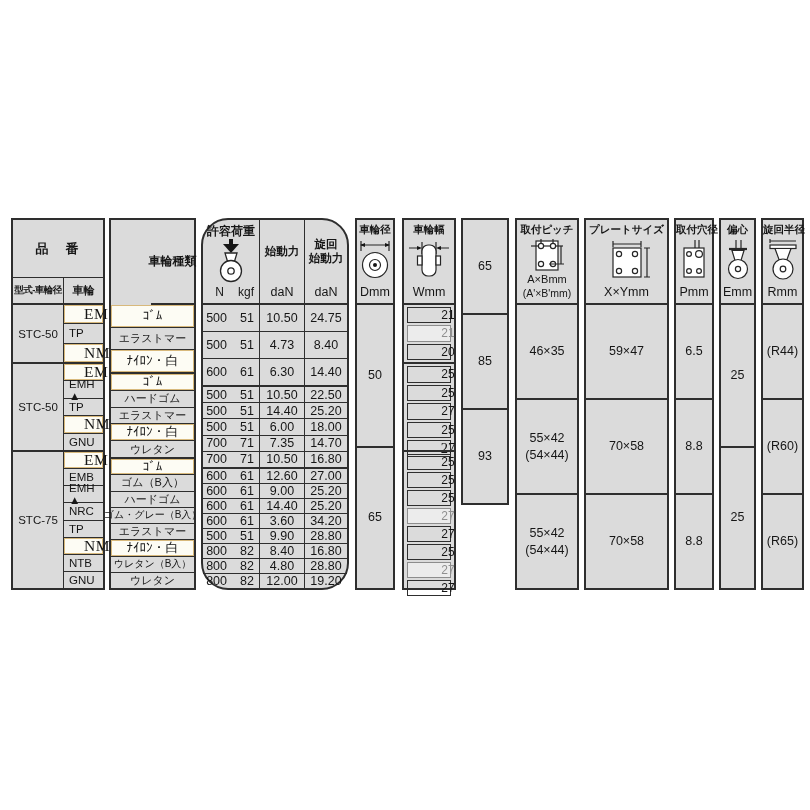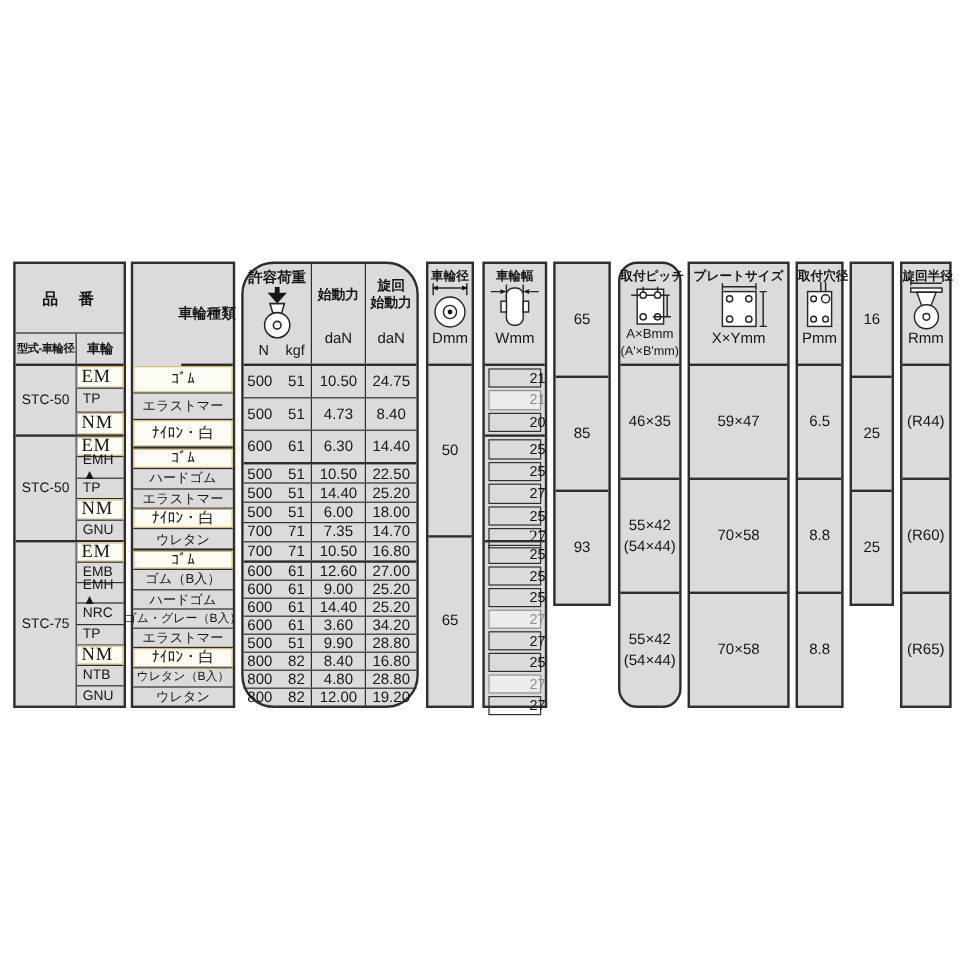--- a/index.html
+++ b/index.html
@@ -12,32 +12,32 @@
     width:810px;height:810px;background:#ffffff;position:relative;overflow:hidden;
     font-family:"Liberation Sans", sans-serif;color:var(--txt);
   }
   .table{position:absolute;left:11px;top:218px;display:flex;align-items:flex-start;}
   .block{background:var(--cell);border:2px solid var(--bd);box-sizing:border-box;}
   .gutA{width:4px;} .gutB{width:5px;} .gutC{width:6px;} .gutD{width:7px;}
   .gut{height:10px;}
 
   
   .b1{width:94px;} .b2{width:87px;} .b3{width:148px;border-radius:27px;} .b4{width:40px;}
-  .b5{width:54px;} .b6{width:48px;} .b7{width:53px;border-radius:16px;} .b8{width:85px;}
+  .b5{width:54px;} .b6{width:48px;} .b7{width:64px;} .b8{width:85px;}
   .b9{width:40px;} .b10{width:37px;} .b11{width:43px;}
 
   .bhead{height:85px;border-bottom:2px solid var(--bd);box-sizing:border-box;
          display:flex;flex-direction:column;align-items:stretch;}
   .bbody{height:283px;display:flex;flex-direction:column;box-sizing:border-box;}
 
   
   .hlabel{font-size:12px;font-weight:600;text-align:center;padding-top:3px;letter-spacing:0;white-space:nowrap;}
   .hlabel.small{font-size:10.5px;}
   .hicon{flex:1;display:flex;align-items:center;justify-content:center;min-height:0;}
-  .hunit{height:19px;display:flex;align-items:center;justify-content:center;font-size:12.5px;padding-bottom:12px;}
+  .hunit{height:19px;display:flex;align-items:center;justify-content:center;font-size:12.5px;padding-bottom:2px;}
   .b1h{display:flex;flex-direction:column;}
   .h-ban{flex:1;display:flex;align-items:center;justify-content:center;
          font-size:13px;font-weight:600;letter-spacing:2px;border-bottom:1.5px solid var(--bd);}
   .b1sub{height:25px;display:flex;}
   .h-model{width:51px;border-right:1.5px solid var(--bd);display:flex;align-items:center;justify-content:center;
            font-size:9.5px;font-weight:600;letter-spacing:-0.5px;white-space:nowrap;box-sizing:border-box;}
   .h-wheel{flex:1;display:flex;align-items:center;justify-content:center;font-size:11px;font-weight:600;}
   .b2h{justify-content:center;}
   .b2h .hlabel{padding:0;}
   .b3h{flex-direction:row;}
@@ -57,21 +57,21 @@
   .g0{height:57px;} .g1{height:88px;} .g2{height:138px;}
   .flexrow{display:flex;}
   .model-cell{width:51px;border-right:1.5px solid var(--bd);box-sizing:border-box;
               display:flex;align-items:center;justify-content:center;font-size:11.5px;}
   .col{flex:1;display:flex;flex-direction:column;min-width:0;}
   .rcell{flex:1;display:flex;align-items:center;box-sizing:border-box;min-height:0;}
   .col > .rcell:not(:last-child), .col > .b3row:not(:last-child){border-bottom:1.4px solid var(--bd);}
   .wheel-cell{font-size:11.5px;padding-left:5px;}
   .type-cell{justify-content:center;font-size:11px;white-space:nowrap;}
   .patch{background:#fdfcf4;box-shadow:inset 0 0 0 1px #d8b97c;font-family:"Liberation Serif", serif;}
-  .wheel-cell.patch{font-size:15.5px;padding-left:4px;letter-spacing:0.5px;}
+  .wheel-cell.patch{font-size:15.5px;padding-left:20px;letter-spacing:0.5px;}
   .type-cell.patch{font-size:13px;}
   .b3row{flex:1;display:flex;min-height:0;}
   .c-ld{width:57px;border-right:1.4px solid var(--bd);box-sizing:border-box;
         display:flex;align-items:center;justify-content:flex-end;font-size:12.5px;}
   .c-ld .dn{margin-right:9px;} .c-ld .dk{width:18px;text-align:right;margin-right:5px;}
   .c-st{width:45px;border-right:1.4px solid var(--bd);box-sizing:border-box;
         display:flex;align-items:center;justify-content:center;font-size:12.5px;}
   .c-sw{flex:1;display:flex;align-items:center;justify-content:center;font-size:12.5px;}
   .mcell{flex:1;display:flex;align-items:center;justify-content:center;font-size:12.5px;text-align:center;line-height:1.35;}
   .wstack{flex:1;display:flex;flex-direction:column;padding:2px 3px;gap:2px;}
@@ -529,24 +529,36 @@
           <div class="mcell">8.8</div>
         </div>
         <div class="band g2 col">
           <div class="mcell">8.8</div>
         </div>
       </div>
   </div>
   <div class="gut gutB"></div>
 
   <div class="block b10">
-    <div class="bbody">
-        <div class="band g0 col">
-          <div class="mcell">16</div>
-        </div>
+    <div class="bhead">
+      <div class="hlabel small">偏心</div>
+      <div class="hicon">
+          <span>
+        <svg width="26" height="42" viewBox="0 0 26 42" stroke="#262626" fill="none" stroke-width="1.2">
+          <path d="M11 1v9 M16 1v9"></path>
+          <path d="M4 10h18" stroke-width="2.2"></path>
+          <path d="M7 11.5h12l-3 10h-6z" fill="#fff"></path>
+          <circle cx="13" cy="30" r="9.5" fill="#fff"></circle>
+          <circle cx="13" cy="30" r="2.6" fill="#fff"></circle>
+        </svg>
+          </span>
+      </div>
+      <div class="hunit">Emm</div>
+    </div>
+    <div class="bbody">
         <div class="band g1 col">
           <div class="mcell">25</div>
         </div>
         <div class="band g2 col">
           <div class="mcell">25</div>
         </div>
       </div>
   </div>
   <div class="gut gutB"></div>
 

